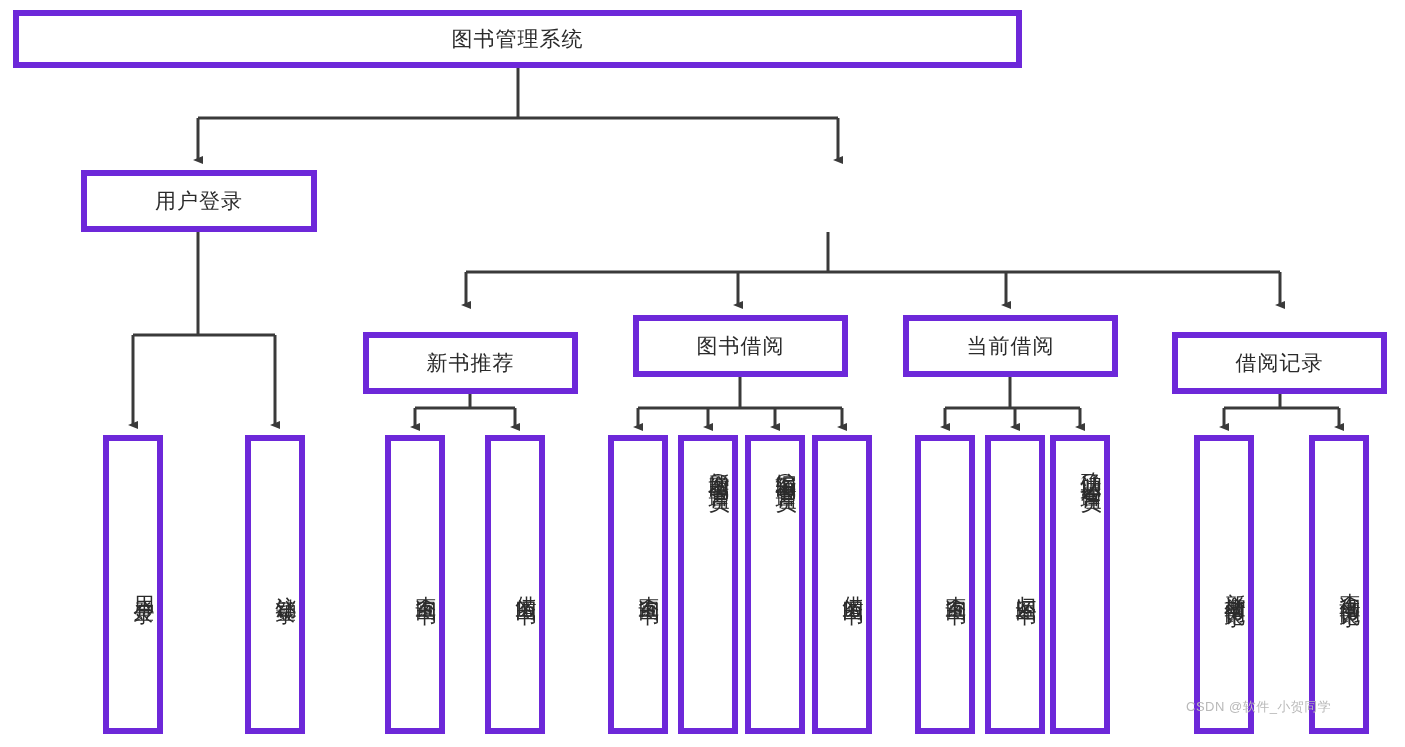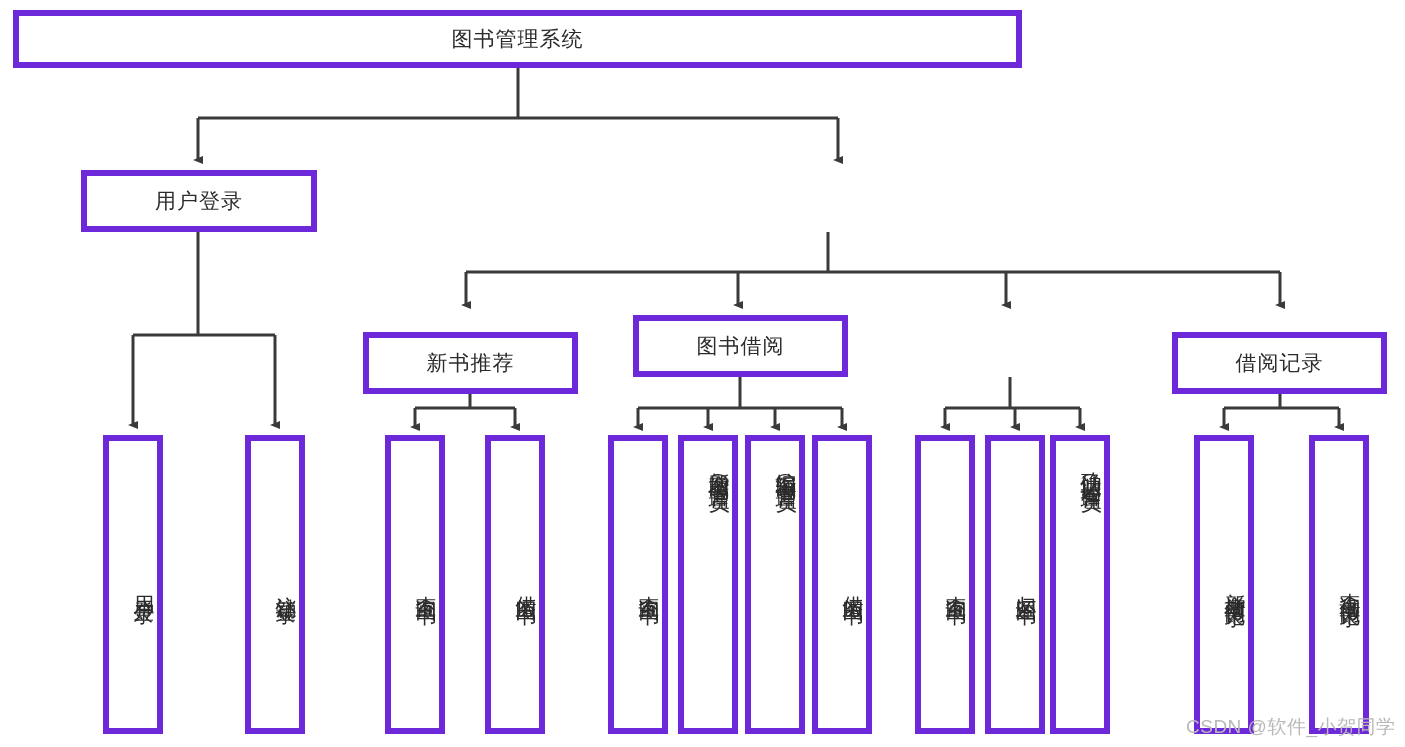--- a/index.html
+++ b/index.html
@@ -49,22 +49,22 @@
     font-size: 21px;
     letter-spacing: 3px;
     line-height: 1.05;
   }
   .node.leaf.top-aligned {
     justify-content: flex-start;
   }
   .watermark {
     position: absolute;
     left: 1186px;
-    top: 714px;
-    font-size: 19px;
+    top: 698px;
+    font-size: 13px;
     color: #b9b9b9;
     letter-spacing: 0.5px;
     white-space: nowrap;
   }
 </style>
 </head>
 <body>
 
 <div id="canvas">
 
@@ -117,20 +117,21 @@
       <path d="M1339,408 L1339,427" marker-end="url(#arrow)"></path>
     </g>
   </svg>
 
   <div class="node" style="left:13px; top:10px; width:1009px; height:58px;">图书管理系统</div>
 
   <div class="node" style="left:81px; top:170px; width:236px; height:62px;">用户登录</div>
 
   <div class="node" style="left:363px; top:332px; width:215px; height:62px;">新书推荐</div>
   <div class="node" style="left:633px; top:315px; width:215px; height:62px;">图书借阅</div>
+  <div class="node" style="left:903px; top:315px; width:215px; height:62px;">当前借阅</div>
   <div class="node" style="left:1172px; top:332px; width:215px; height:62px;">借阅记录</div>
 
   <div class="node leaf" style="left:103px; top:435px; width:60px; height:299px;">用户登录</div>
   <div class="node leaf" style="left:245px; top:435px; width:60px; height:299px;">注销登录</div>
 
   <div class="node leaf" style="left:385px; top:435px; width:60px; height:299px;">查询图书</div>
   <div class="node leaf" style="left:485px; top:435px; width:60px; height:299px;">借阅图书</div>
 
   <div class="node leaf" style="left:608px; top:435px; width:60px; height:299px;">查询图书</div>
   <div class="node leaf top-aligned" style="left:678px; top:435px; width:60px; height:299px;">新增图书（管理员）</div>

